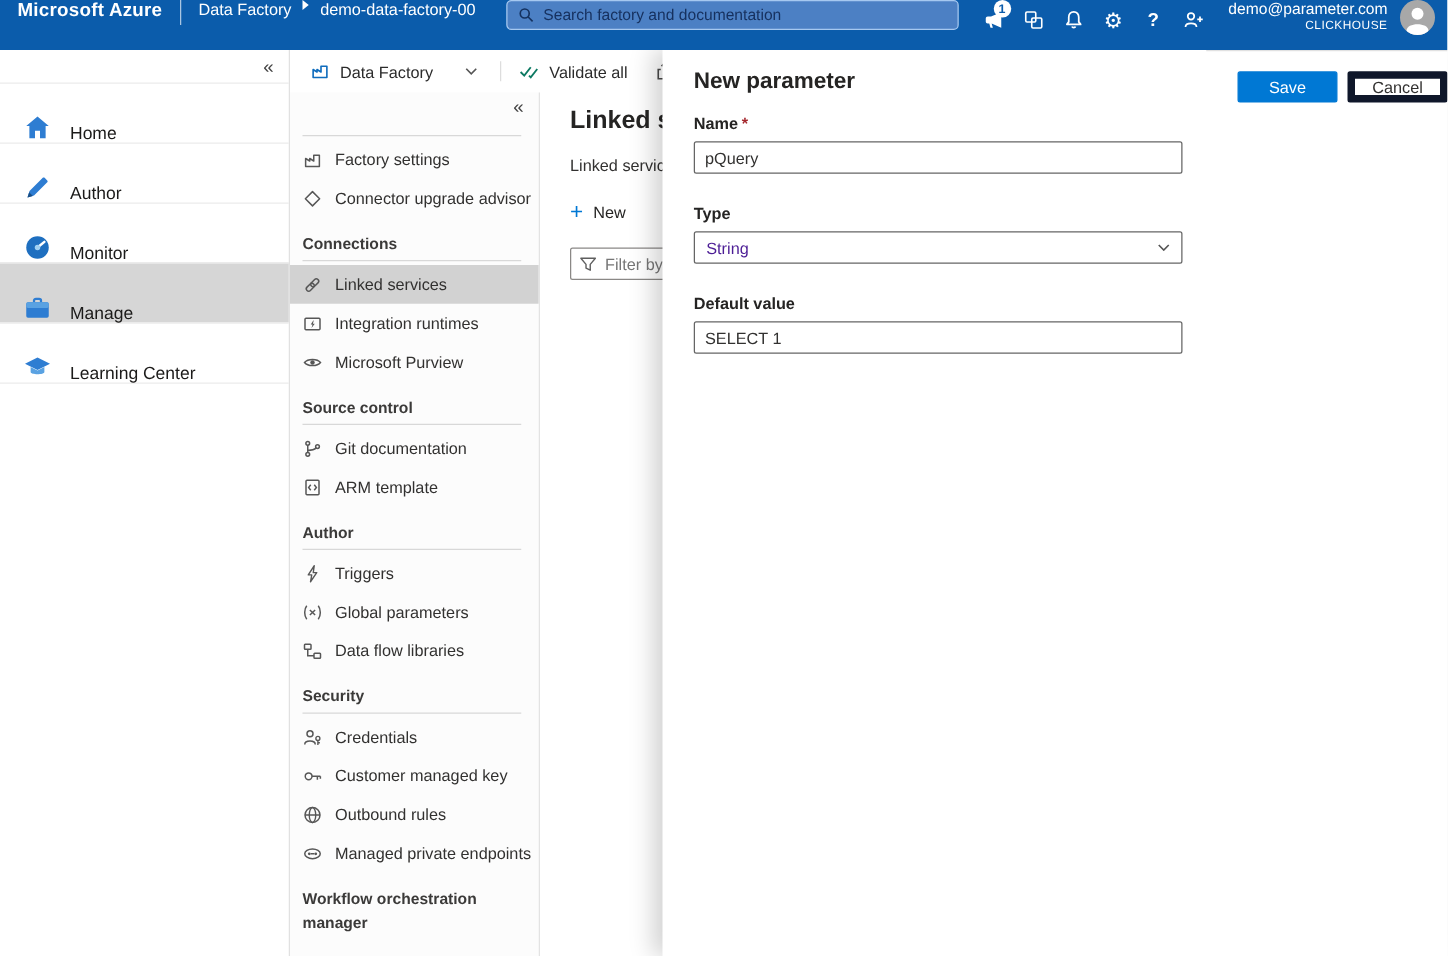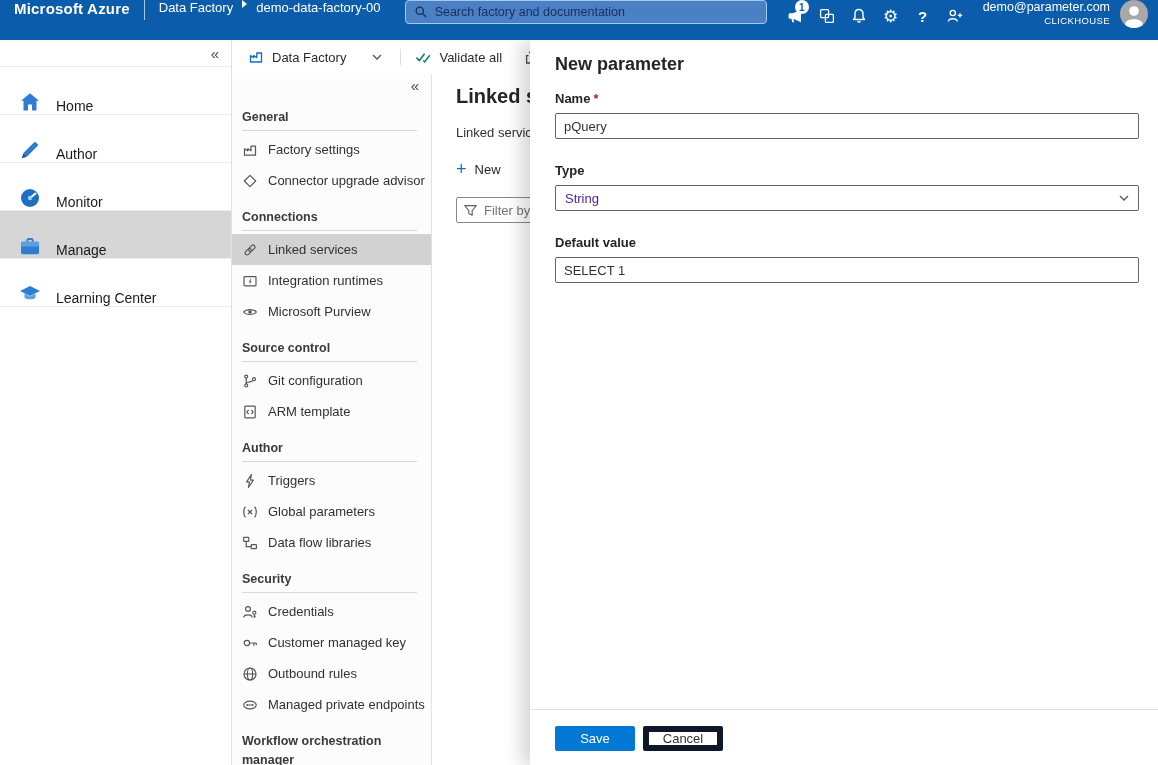--- a/index.html
+++ b/index.html
@@ -92,21 +92,21 @@
   .new-btn .nb-label { font-size: 13px; color: #252423; }
   .filter-box { margin-top: 18px; width: 220px; height: 26px; border: 1px solid #8a8886;
                 border-radius: 2px; display: flex; align-items: center; padding: 0 6px; gap: 6px; background: #fff; }
   .filter-box svg { width: 15px; height: 15px; flex: 0 0 auto; }
   .filter-box input { border: none; outline: none; flex: 1; min-width: 0; font-size: 13px;
                       color: #323130; font-family: inherit; background: transparent; }
   .filter-box input::placeholder { color: #767676; }
 
   
   .flyout { position: absolute; top: 40px; right: 0; width: 628px; height: 725px; background: #fff;
-            box-shadow: -8px 0 18px rgba(0,0,0,.18); display: flex; flex-direction: column; z-index: 20; }
+            box-shadow: -8px 0 18px rgba(0,0,0,.18); display: flex; flex-direction: row; z-index: 20; }
   .fly-body { flex: 1; padding: 14px 19px 0 25px; }
   .fly-title { font-size: 18px; font-weight: 700; color: #252423; }
   .field { margin-top: 24px; }
   .field.first { margin-top: 16px; }
   .field label { display: block; font-size: 13px; font-weight: 700; color: #252423; margin-bottom: 7px; }
   .req { color: #a4262c; margin-left: 3px; }
   .text-input { width: 100%; height: 26px; border: 1px solid #656565; border-radius: 2px;
                 padding: 0 8px; font-size: 13px; color: #323130; font-family: inherit;
                 outline: none; background: #fff; }
   .select { width: 100%; height: 26px; border: 1px solid #656565; border-radius: 2px; padding: 0 9px;
@@ -370,21 +370,20 @@
     </div>
 
     <div class="content-row">
 
       <nav class="factory-nav">
         <div class="fn-collapse">
           <span class="collapse">«</span>
         </div>
 
         <div class="section">
-          <div class="section-title">General</div>
           <div class="section-divider"></div>
           <div class="fn-item">
             <svg>
                 <use href="#i-factory"></use>
               </svg>
             <span class="fn-label">Factory settings</span>
           </div>
           <div class="fn-item">
             <svg>
                 <use href="#i-diamond"></use>
@@ -416,21 +415,21 @@
           </div>
         </div>
 
         <div class="section">
           <div class="section-title">Source control</div>
           <div class="section-divider"></div>
           <div class="fn-item">
             <svg>
                 <use href="#i-git"></use>
               </svg>
-            <span class="fn-label">Git configuration</span>
+            <span class="fn-label">Git documentation</span>
           </div>
           <div class="fn-item">
             <svg>
                 <use href="#i-arm"></use>
               </svg>
             <span class="fn-label">ARM template</span>
           </div>
         </div>
 
         <div class="section">

